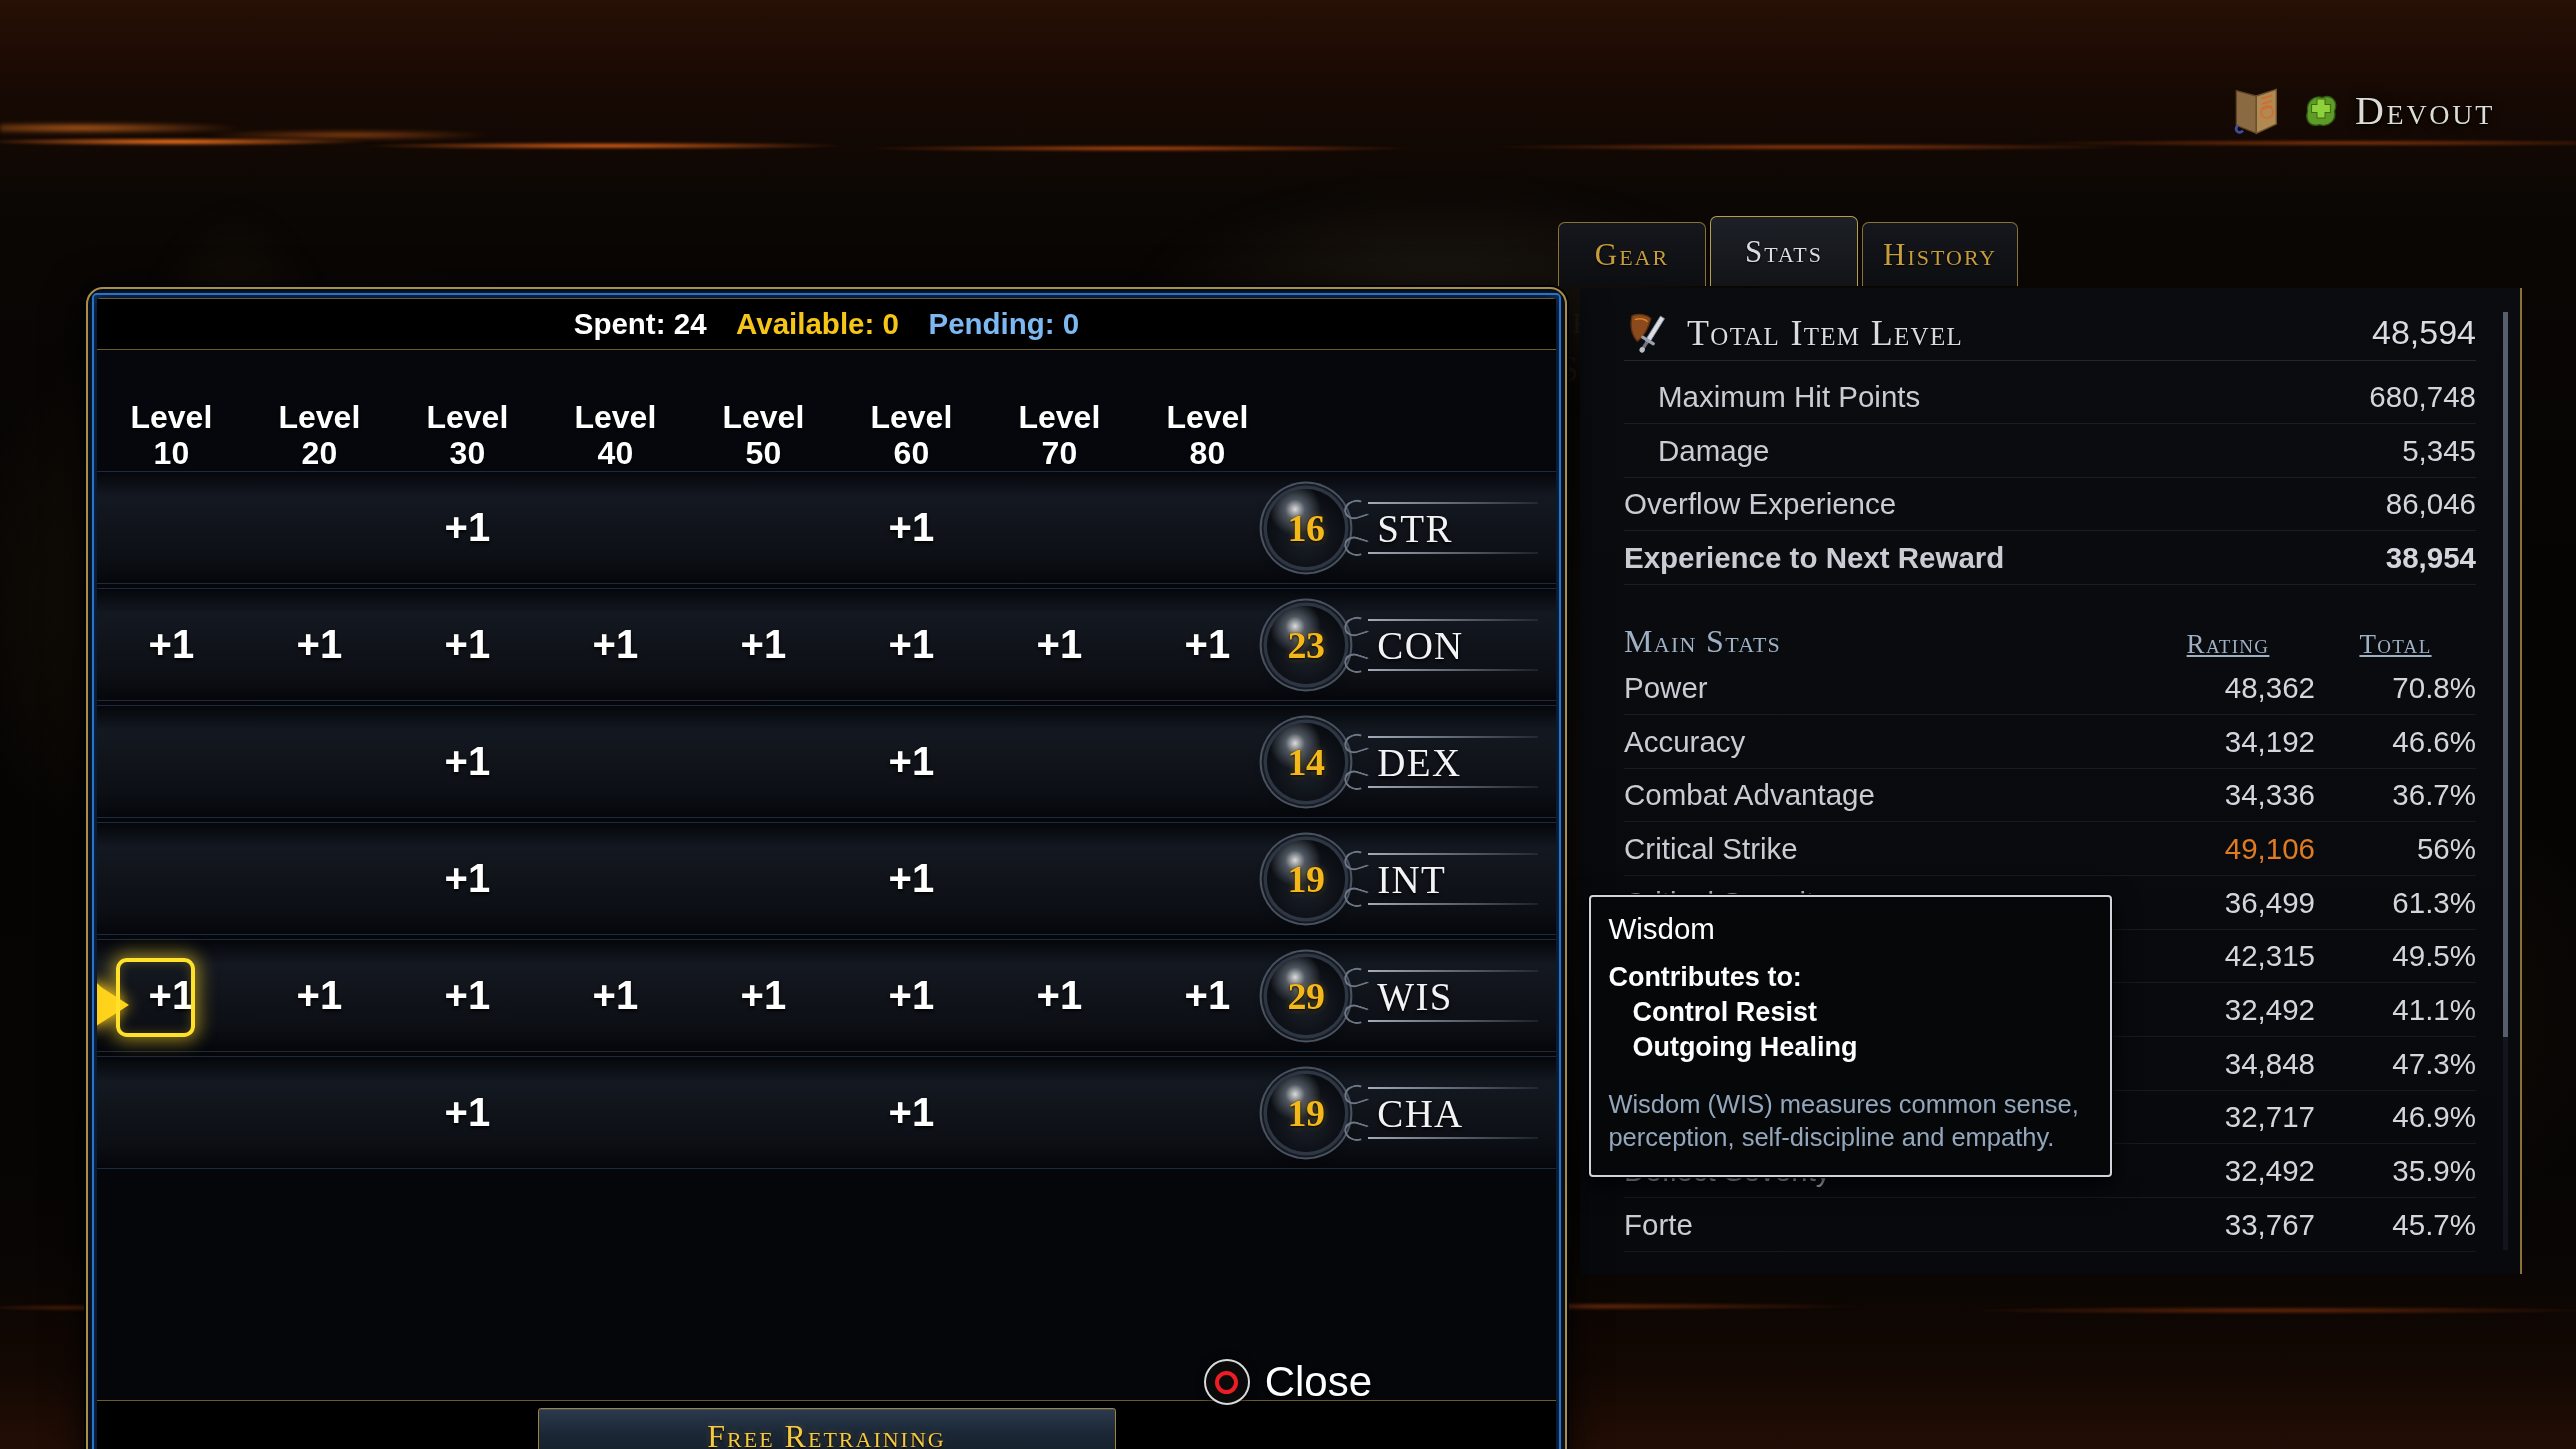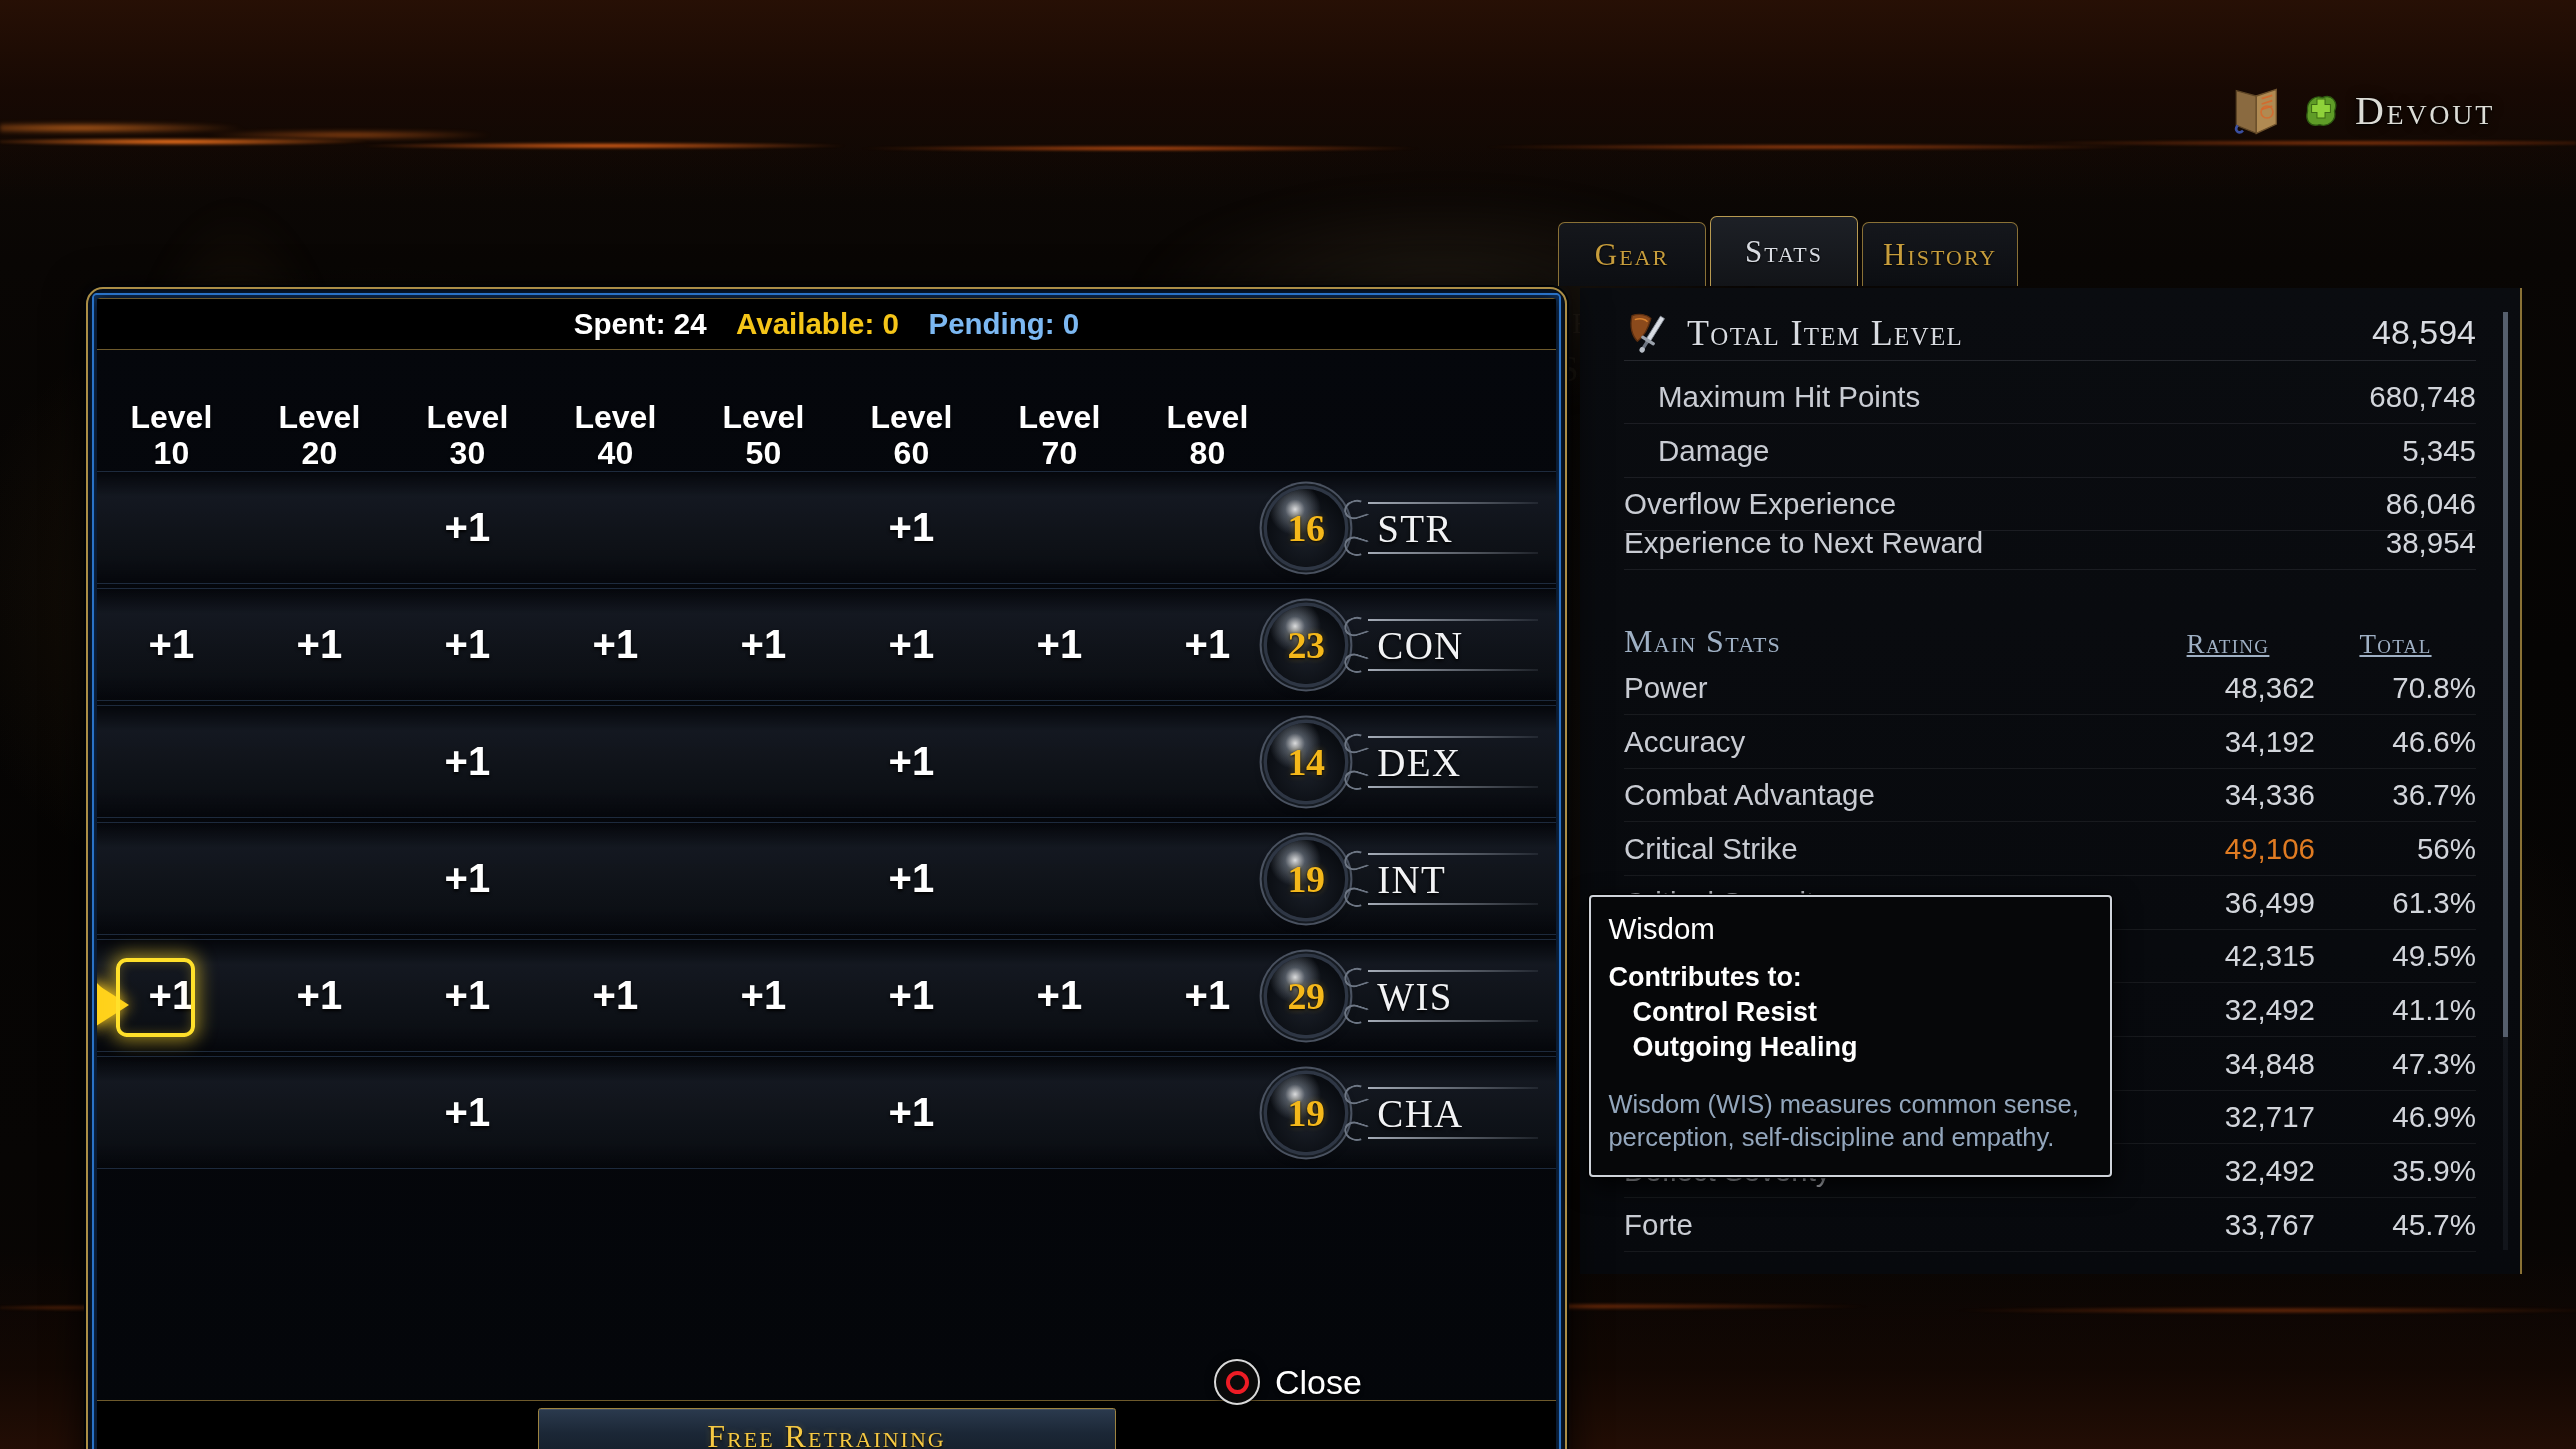--- a/index.html
+++ b/index.html
@@ -352,21 +352,21 @@
     width:46px; height:46px; border-radius:50%;
     background:#0a0a0a;
     border:2.7px solid #d9d9d9;
     display:flex; align-items:center; justify-content:center;
     box-shadow:0 0 8px rgba(0,0,0,0.8);
   }
   .ps-circle .ring {
     width:23px; height:23px; border-radius:50%;
     border:4.7px solid #ee1c25;
   }
-  #close-label { font-size:34px; color:#ffffff; text-shadow:0 1.3px 4px #000; }
+  #close-label { font-size:42px; color:#ffffff; text-shadow:0 1.3px 4px #000; }
 </style>
 </head>
 <body>
 
 <div id="scene">
   <div class="bg-dark"></div>
   <div class="scene-blob" style="left:121px;  top:201px;  width:228px; height:604px; background:radial-gradient(ellipse at center, rgba(150,110,55,0.25), rgba(0,0,0,0) 70%);"></div>
   <div class="scene-blob" style="left:1073px; top:805px; width:335px; height:436px; background:radial-gradient(ellipse at center, rgba(190,185,175,0.13), rgba(0,0,0,0) 70%);"></div>
   <div class="scene-blob" style="left:1140px; top:188px;  width:604px; height:221px; background:radial-gradient(ellipse at center, rgba(110,92,68,0.22), rgba(0,0,0,0) 72%);"></div>
   <div class="ember-top"></div>
@@ -431,21 +431,21 @@
     <span class="val">680,748</span>
   </div>
   <div class="sub-row" style="top:136px;">
     <span class="lbl">Damage</span>
     <span class="val">5,345</span>
   </div>
   <div class="sub-row" style="top:189px;">
     <span class="lbl nopad">Overflow Experience</span>
     <span class="val">86,046</span>
   </div>
-  <div class="sub-row" style="top:228px;">
+  <div class="sub-row" style="top:243px;font-weight:bold;">
     <span class="lbl nopad">Experience to Next Reward</span>
     <span class="val">38,954</span>
   </div>
 
   <div class="section-head" style="top:321px;">
     <span class="t">Main Stats</span>
     <span class="c1">Rating</span>
     <span class="c2">Total</span>
   </div>
 

